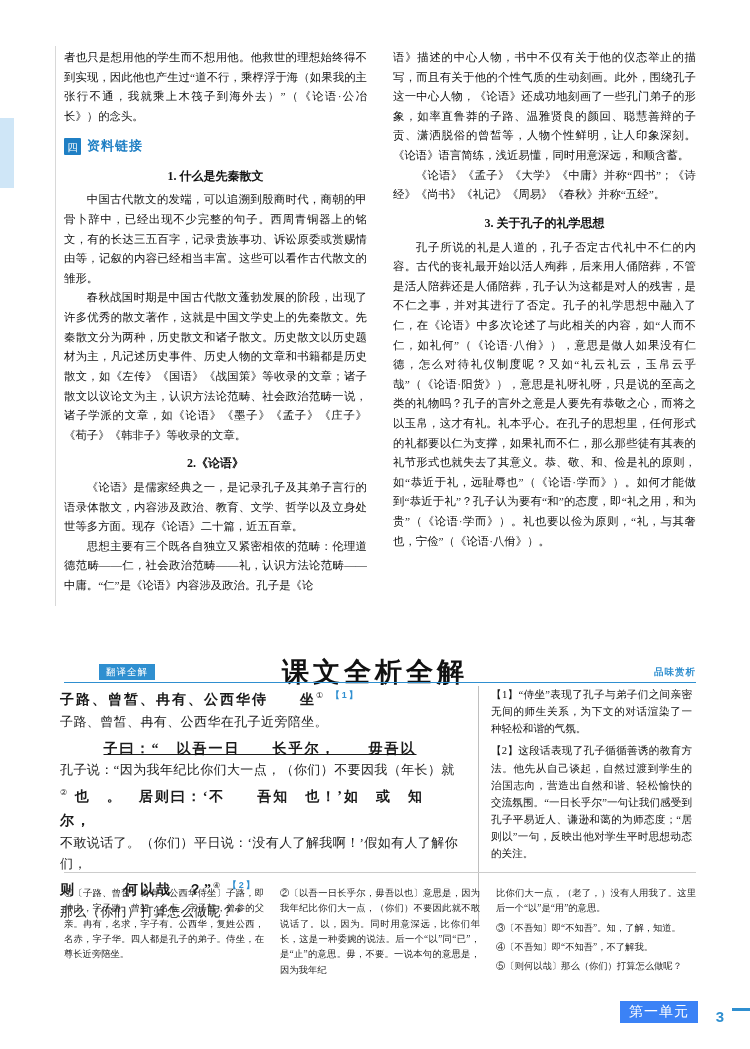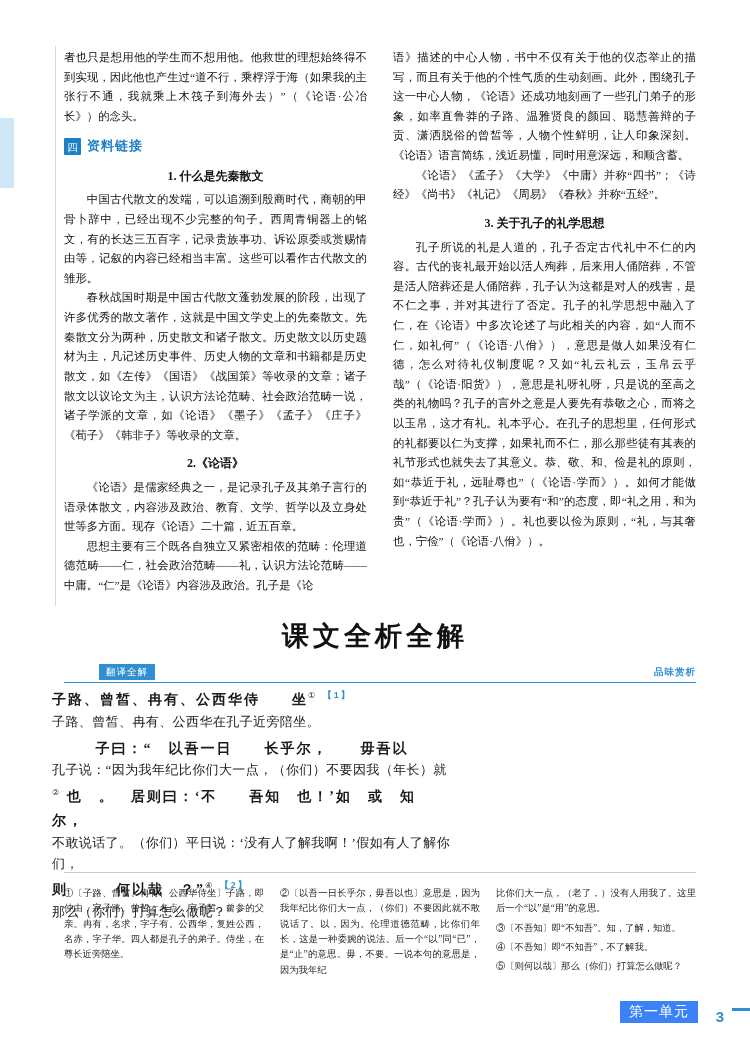--- a/index.html
+++ b/index.html
@@ -82,21 +82,21 @@
     text-align: center;
     font-weight: bold;
     font-size: 12px;
     margin: 8px 0 4px 0;
   }
 
   
   .main-title {
     position: absolute;
     left: 0;
-    top: 618px;
+    top: 654px;
     width: 750px;
     text-align: center;
     font-size: 27px;
     font-weight: bold;
     letter-spacing: 4px;
     color: #111;
     font-family: "Liberation Serif", serif;
   }
 
   
@@ -124,21 +124,21 @@
   }
   .band-label.right {
     background: transparent;
     color: #2f8fd0;
     font-weight: bold;
     padding-right: 0;
   }
 
   .body-cols {
     position: absolute;
-    left: 52px;
+    left: 60px;
     top: 686px;
     width: 632px;
     display: flex;
     gap: 18px;
   }
   .left-body {
     width: 400px;
     font-size: 11.3px;
     line-height: 1.6;
   }
@@ -152,21 +152,21 @@
     color: #111;
   }
   .right-body p { margin: 0 0 5px 0; }
   .orig {
     font-size: 14px;
     font-weight: bold;
     letter-spacing: 2px;
     line-height: 1.7;
     margin: 2px 0 0 0;
   }
-  .orig.center { text-align: center; }
+  .orig.center { text-align: center; text-decoration: underline; }
   .trans {
     font-size: 13px;
     letter-spacing: 0.4px;
     line-height: 1.6;
     margin: 0 0 4px 0;
   }
   .sup {
     font-size: 8px;
     vertical-align: super;
     font-weight: normal;
@@ -304,29 +304,33 @@
       </p>
       <p class="trans">不敢说话了。（你们）平日说：‘没有人了解我啊！’假如有人了解你们，</p>
 
       <p class="orig">
         <span>则　　　何以哉　？”</span><span class="sup">④</span>
         <span class="blue-note">【2】</span>
       </p>
       <p class="trans">那么（你们）打算怎么做呢？”</p>
     </div>
 
+    <div class="right-body">
+      <p>【1】“侍坐”表现了孔子与弟子们之间亲密无间的师生关系，为下文的对话渲染了一种轻松和谐的气氛。</p>
+      <p>【2】这段话表现了孔子循循善诱的教育方法。他先从自己谈起，自然过渡到学生的治国志向，营造出自然和谐、轻松愉快的交流氛围。“一日长乎尔”一句让我们感受到孔子平易近人、谦逊和蔼的为师态度；“居则以”一句，反映出他对学生平时思想动态的关注。</p>
+    </div>
   </div>
 
   <div class="fn-sep"></div>
   <div class="footnotes">
     <div class="fn-col">
       <p>①〔子路、曾皙、冉有、公西华侍坐〕子路，即仲由，字子路。曾皙，名点，字子皙，曾参的父亲。冉有，名求，字子有。公西华，复姓公西，名赤，字子华。四人都是孔子的弟子。侍坐，在尊长近旁陪坐。</p>
     </div>
     <div class="fn-col">
-      <p>②〔以吾一日长乎尔，毋吾以也〕意思是，因为我年纪比你们大一点，（你们）不要因此就不敢说话了。以，因为。伦理道德范畴，比你们年长，这是一种委婉的说法。后一个“以”同“已”，是“止”的意思。毋，不要。一说本句的意思是，因为我年纪</p>
+      <p>②〔以吾一日长乎尔，毋吾以也〕意思是，因为我年纪比你们大一点，（你们）不要因此就不敢说话了。以，因为。同时用意深远，比你们年长，这是一种委婉的说法。后一个“以”同“已”，是“止”的意思。毋，不要。一说本句的意思是，因为我年纪</p>
     </div>
     <div class="fn-col">
       <p>比你们大一点，（老了，）没有人用我了。这里后一个“以”是“用”的意思。</p>
       <p>③〔不吾知〕即“不知吾”。知，了解，知道。</p>
       <p>④〔不吾知〕即“不知吾”，不了解我。</p>
       <p>⑤〔则何以哉〕那么（你们）打算怎么做呢？</p>
     </div>
   </div>
 
   <div class="footer">

